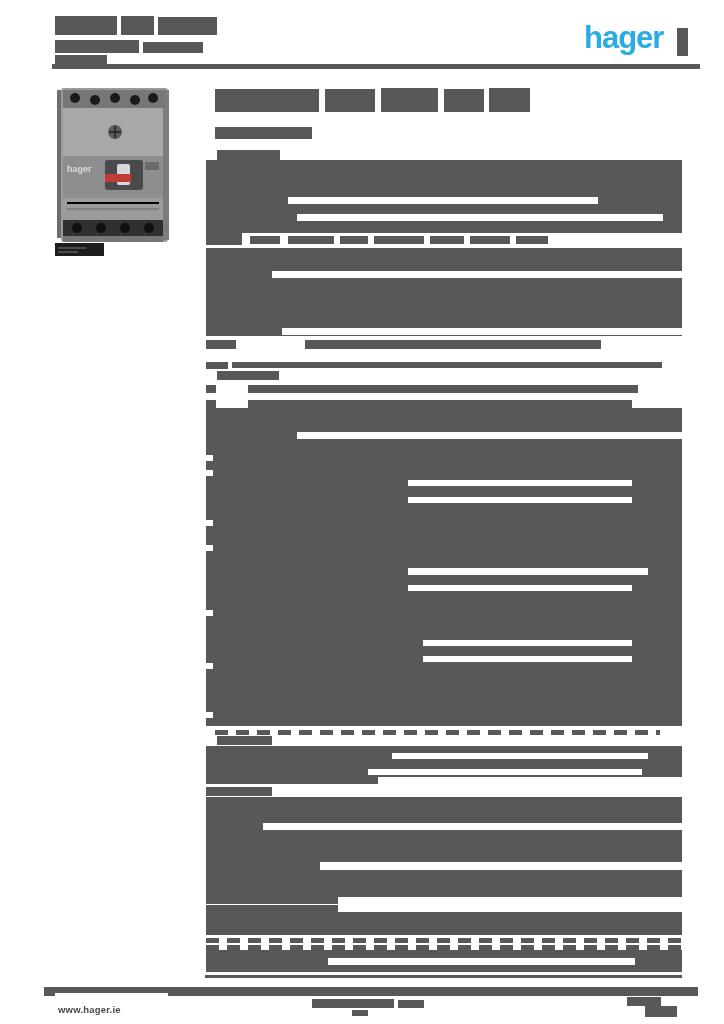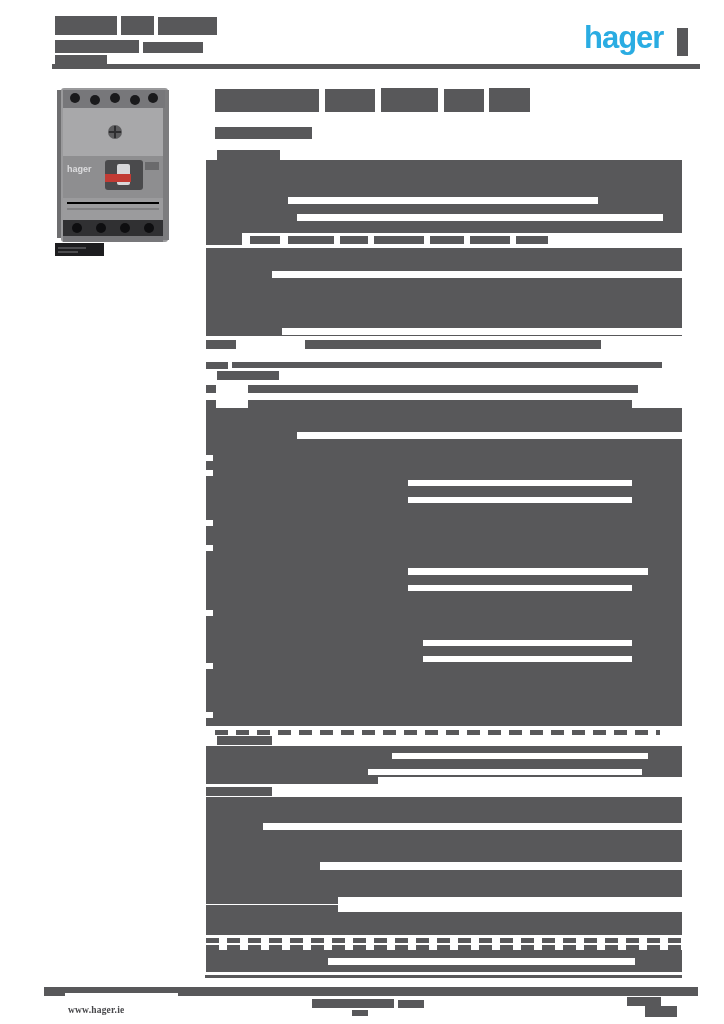--- a/index.html
+++ b/index.html
@@ -16,22 +16,22 @@
     color:var(--blue);font-size:31px;font-weight:bold;letter-spacing:-1px;
     filter:blur(0.5px);line-height:32px;
   }
   .caption{
     position:absolute;left:55px;top:243px;width:49px;height:13px;
     background:var(--caption);overflow:hidden;
   }
   .caption .streak{position:absolute;background:#4c4c4f;height:2px;}
   .photo{position:absolute;left:57px;top:86px;width:118px;height:158px;}
   .urlbox{
-    position:absolute;left:65px;top:993px;width:113px;height:24px;
-    background:#fff;z-index:5;box-sizing:border-box;padding:6px 0 0 3px;font-family:Liberation Serif, serif;
+    position:absolute;left:55px;top:993px;width:113px;height:24px;
+    background:#fff;z-index:5;box-sizing:border-box;padding:6px 0 0 3px;
   }
   .urlbox a{
     color:#47474a;font-size:9.5px;font-weight:bold;text-decoration:none;
     filter:blur(0.3px);letter-spacing:0.2px;
   }
 </style>
 </head>
 <body>
 
 <div class="page">

